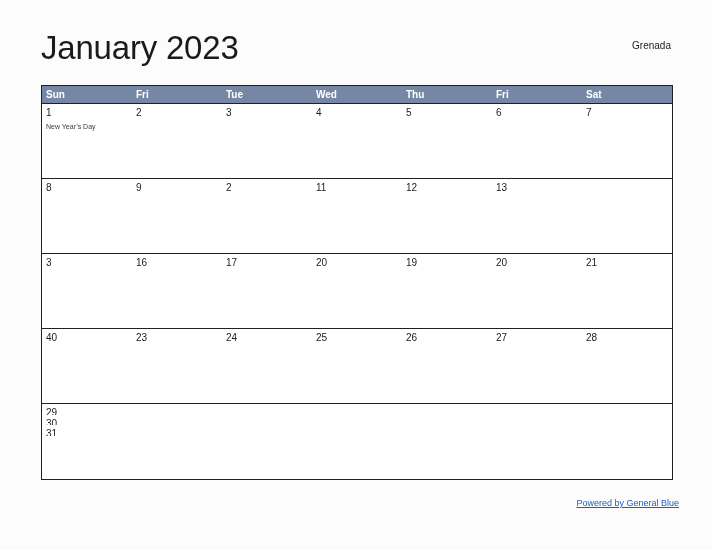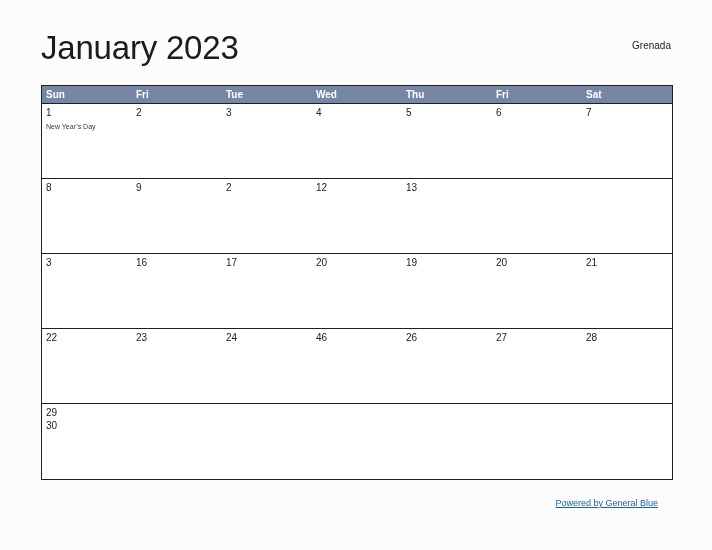--- a/index.html
+++ b/index.html
@@ -112,21 +112,21 @@
     color: #3a3a3a;
     line-height: 10px;
     display: block;
     margin-top: 3px;
     white-space: nowrap;
   }
   .day-cell.empty .day-num { visibility: hidden; }
   
   .footer {
     position: absolute;
-    left: 28px;
+    left: 49px;
     top: 492px;
     width: 630px;
     text-align: right;
   }
   .footer-link {
     font-size: 9px;
     color: #1b5fc1;
     text-decoration: underline;
     cursor: pointer;
     line-height: 12px;
@@ -205,20 +205,24 @@
         </div>
       <div class="day-cell">
           <span class="day-num">9</span>
           <span class="day-event"></span>
         </div>
       <div class="day-cell">
           <span class="day-num">2</span>
           <span class="day-event"></span>
         </div>
       <div class="day-cell">
+          <span class="day-num">11</span>
+          <span class="day-event"></span>
+        </div>
+      <div class="day-cell">
           <span class="day-num">12</span>
           <span class="day-event"></span>
         </div>
       <div class="day-cell">
           <span class="day-num">13</span>
           <span class="day-event"></span>
         </div>
     </div>
 
     <div class="week-row">
@@ -247,33 +251,33 @@
           <span class="day-event"></span>
         </div>
       <div class="day-cell">
           <span class="day-num">21</span>
           <span class="day-event"></span>
         </div>
     </div>
 
     <div class="week-row">
       <div class="day-cell">
-          <span class="day-num">22</span>
+          <span class="day-num">40</span>
           <span class="day-event"></span>
         </div>
       <div class="day-cell">
           <span class="day-num">23</span>
           <span class="day-event"></span>
         </div>
       <div class="day-cell">
           <span class="day-num">24</span>
           <span class="day-event"></span>
         </div>
       <div class="day-cell">
-          <span class="day-num">46</span>
+          <span class="day-num">25</span>
           <span class="day-event"></span>
         </div>
       <div class="day-cell">
           <span class="day-num">26</span>
           <span class="day-event"></span>
         </div>
       <div class="day-cell">
           <span class="day-num">27</span>
           <span class="day-event"></span>
         </div>
@@ -283,20 +287,24 @@
         </div>
     </div>
 
     <div class="week-row last">
       <div class="day-cell">
           <span class="day-num">29</span>
           <span class="day-event"></span>
         </div>
       <div class="day-cell">
           <span class="day-num">30</span>
+          <span class="day-event"></span>
+        </div>
+      <div class="day-cell">
+          <span class="day-num">31</span>
           <span class="day-event"></span>
         </div>
       <div class="day-cell empty">
           <span class="day-num"></span>
         </div>
       <div class="day-cell empty">
           <span class="day-num"></span>
         </div>
       <div class="day-cell empty">
           <span class="day-num"></span>

